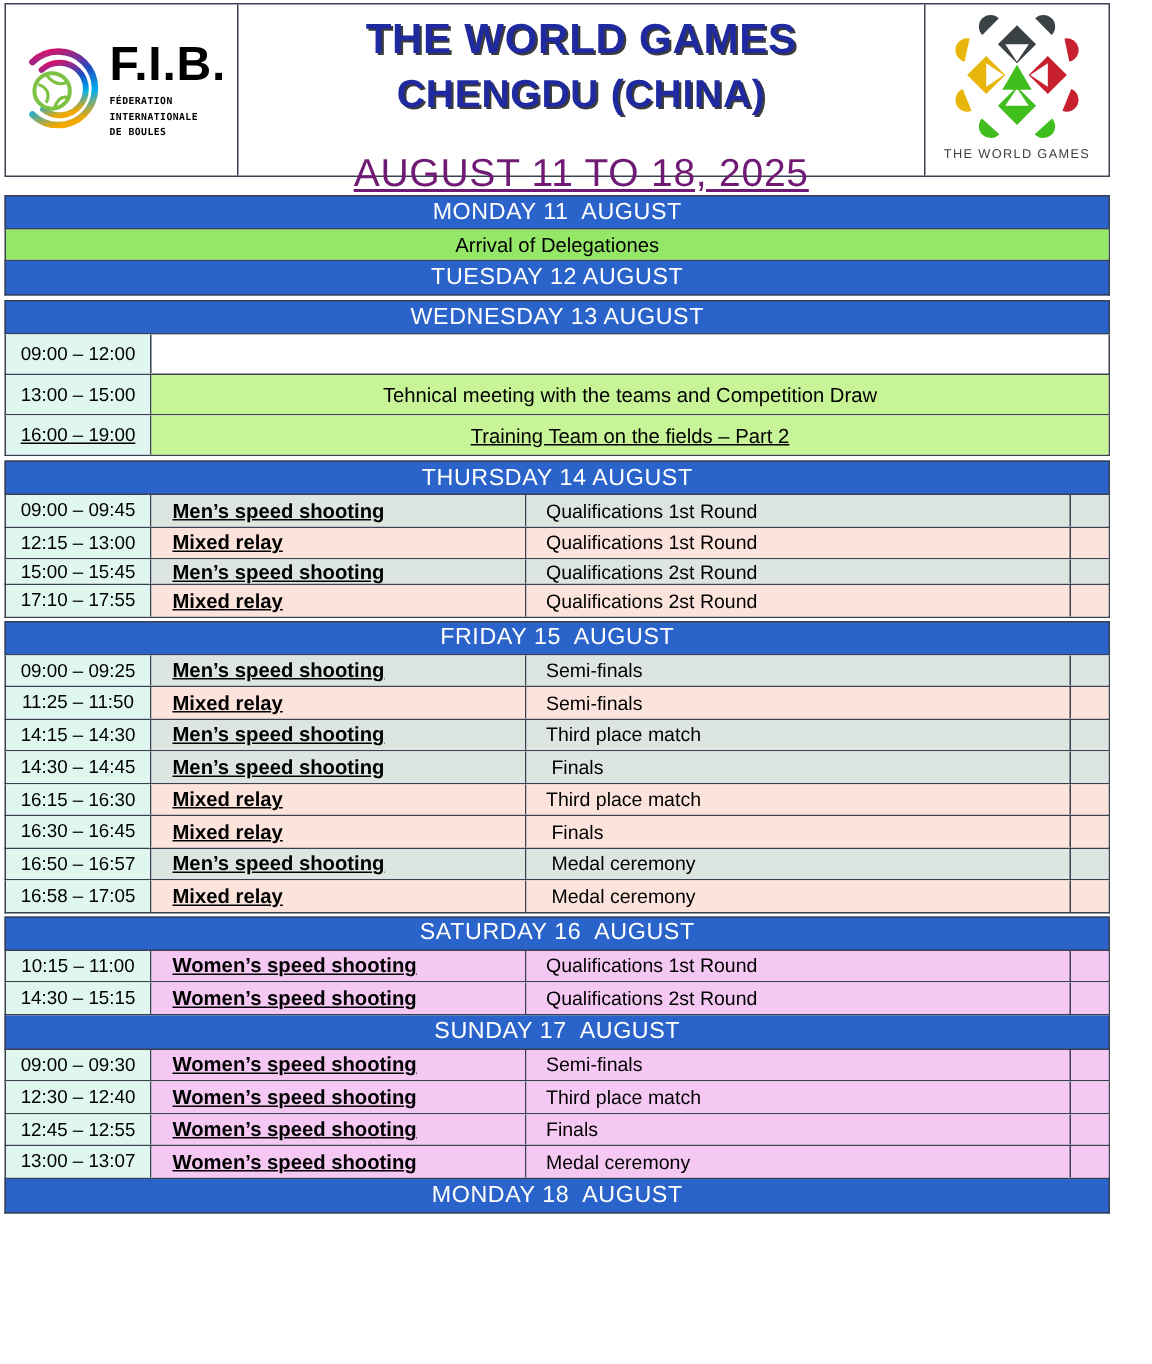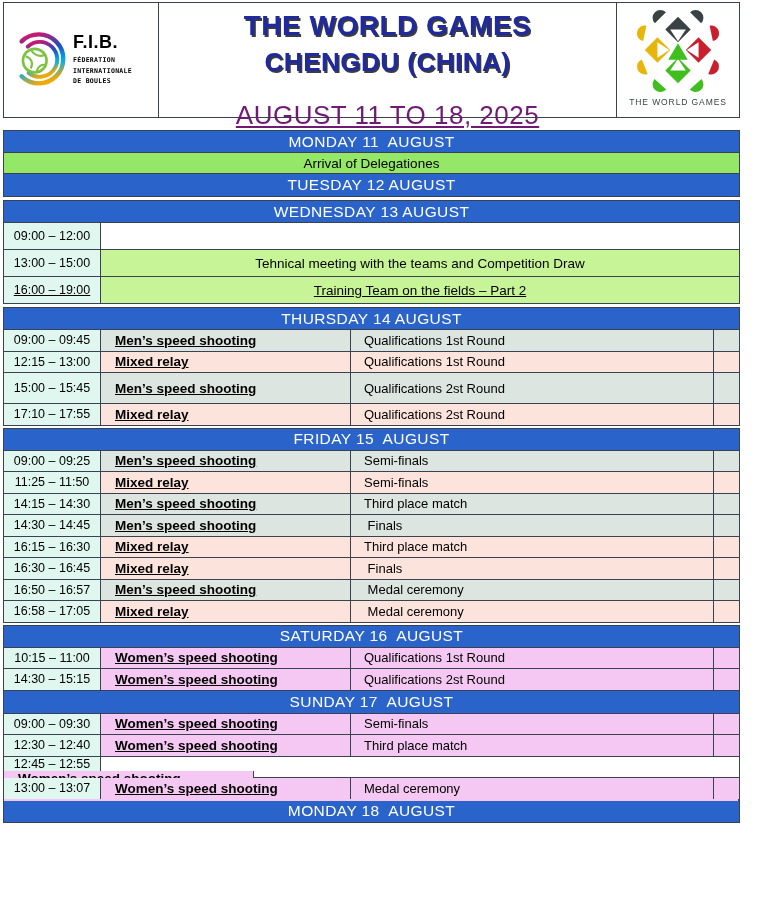--- a/index.html
+++ b/index.html
@@ -5,21 +5,21 @@
   html,body{margin:0;padding:0;background:#fff;}
   .page{position:relative;width:768px;height:909px;background:#fff;
         font-family:"Liberation Sans",sans-serif;color:#000;overflow:hidden;}
 
   
   .header{position:absolute;left:3px;top:2px;width:737px;height:116px;
           border:1px solid #3A4150;box-sizing:border-box;display:flex;background:#fff;}
   .fib-box{width:155px;border-right:1px solid #3A4150;box-sizing:border-box;
            display:flex;align-items:center;padding-left:8px;}
   .fib-text{margin-left:5px;}
-  .fib-acronym{font-size:18px;font-weight:bold;letter-spacing:0.5px;line-height:1;}
+  .fib-acronym{font-size:32px;font-weight:bold;letter-spacing:0.5px;line-height:1;}
   .fib-caption{margin-top:4px;font-family:"DejaVu Sans Mono",monospace;font-weight:bold;
                font-size:6.5px;line-height:1.6;letter-spacing:0.3px;}
   .title-box{flex:1;border-right:1px solid #3A4150;box-sizing:border-box;
              text-align:center;padding-top:7px;}
   .title-line1{font-size:28px;font-weight:bold;color:#1F2AA0;letter-spacing:0.5px;
                text-shadow:1.5px 1.5px 0 #3c3c3c;}
   .title-line2{font-size:26px;font-weight:bold;color:#1F2AA0;margin-top:5px;letter-spacing:0.5px;
                text-shadow:1.5px 1.5px 0 #3c3c3c;}
   .title-line3{font-size:26px;font-weight:normal;color:#701a75;margin-top:22px;letter-spacing:0.5px;text-decoration:underline;}
   .twg-box{width:122px;display:flex;flex-direction:column;align-items:center;justify-content:flex-start;}
@@ -139,21 +139,21 @@
         <div class="c-event" style="background: rgb(221, 229, 225);">Men’s speed shooting</div>
         <div class="c-round" style="background: rgb(221, 229, 225);">Qualifications 1st Round</div>
         <div class="c-spare" style="background: rgb(221, 229, 225);"></div>
       </div>
       <div class="row" style="height: 21.5px;">
         <div class="c-time" style="background: rgb(223, 247, 239);">12:15 – 13:00</div>
         <div class="c-event" style="background: rgb(252, 228, 220);">Mixed relay</div>
         <div class="c-round" style="background: rgb(252, 228, 220);">Qualifications 1st Round</div>
         <div class="c-spare" style="background: rgb(252, 228, 220);"></div>
       </div>
-      <div class="row" style="height: 31px;">
+      <div class="row" style="height: 17px;">
         <div class="c-time" style="background: rgb(223, 247, 239);">15:00 – 15:45</div>
         <div class="c-event" style="background: rgb(221, 229, 225);">Men’s speed shooting</div>
         <div class="c-round" style="background: rgb(221, 229, 225);">Qualifications 2st Round</div>
         <div class="c-spare" style="background: rgb(221, 229, 225);"></div>
       </div>
       <div class="row" style="height: 21.5px;">
         <div class="c-time" style="background: rgb(223, 247, 239);">17:10 – 17:55</div>
         <div class="c-event" style="background: rgb(252, 228, 220);">Mixed relay</div>
         <div class="c-round" style="background: rgb(252, 228, 220);">Qualifications 2st Round</div>
         <div class="c-spare" style="background: rgb(252, 228, 220);"></div>
@@ -226,21 +226,21 @@
         <div class="c-event" style="background: rgb(244, 200, 242);">Women’s speed shooting</div>
         <div class="c-round" style="background: rgb(244, 200, 242);">Semi-finals</div>
         <div class="c-spare" style="background: rgb(244, 200, 242);"></div>
       </div>
       <div class="row" style="height: 21.5px;">
         <div class="c-time" style="background: rgb(223, 247, 239);">12:30 – 12:40</div>
         <div class="c-event" style="background: rgb(244, 200, 242);">Women’s speed shooting</div>
         <div class="c-round" style="background: rgb(244, 200, 242);">Third place match</div>
         <div class="c-spare" style="background: rgb(244, 200, 242);"></div>
       </div>
-      <div class="row" style="height: 21.5px; flex-direction: column;">
+      <div class="row" style="height: 21.5px;">
         <div class="c-time" style="background: rgb(223, 247, 239);">12:45 – 12:55</div>
         <div class="c-event" style="background: rgb(244, 200, 242);">Women’s speed shooting</div>
         <div class="c-round" style="background: rgb(244, 200, 242);">Finals</div>
         <div class="c-spare" style="background: rgb(244, 200, 242);"></div>
       </div>
       <div class="row" style="height: 21.5px;">
         <div class="c-time" style="background: rgb(223, 247, 239);">13:00 – 13:07</div>
         <div class="c-event" style="background: rgb(244, 200, 242);">Women’s speed shooting</div>
         <div class="c-round" style="background: rgb(244, 200, 242);">Medal ceremony</div>
         <div class="c-spare" style="background: rgb(244, 200, 242);"></div>

